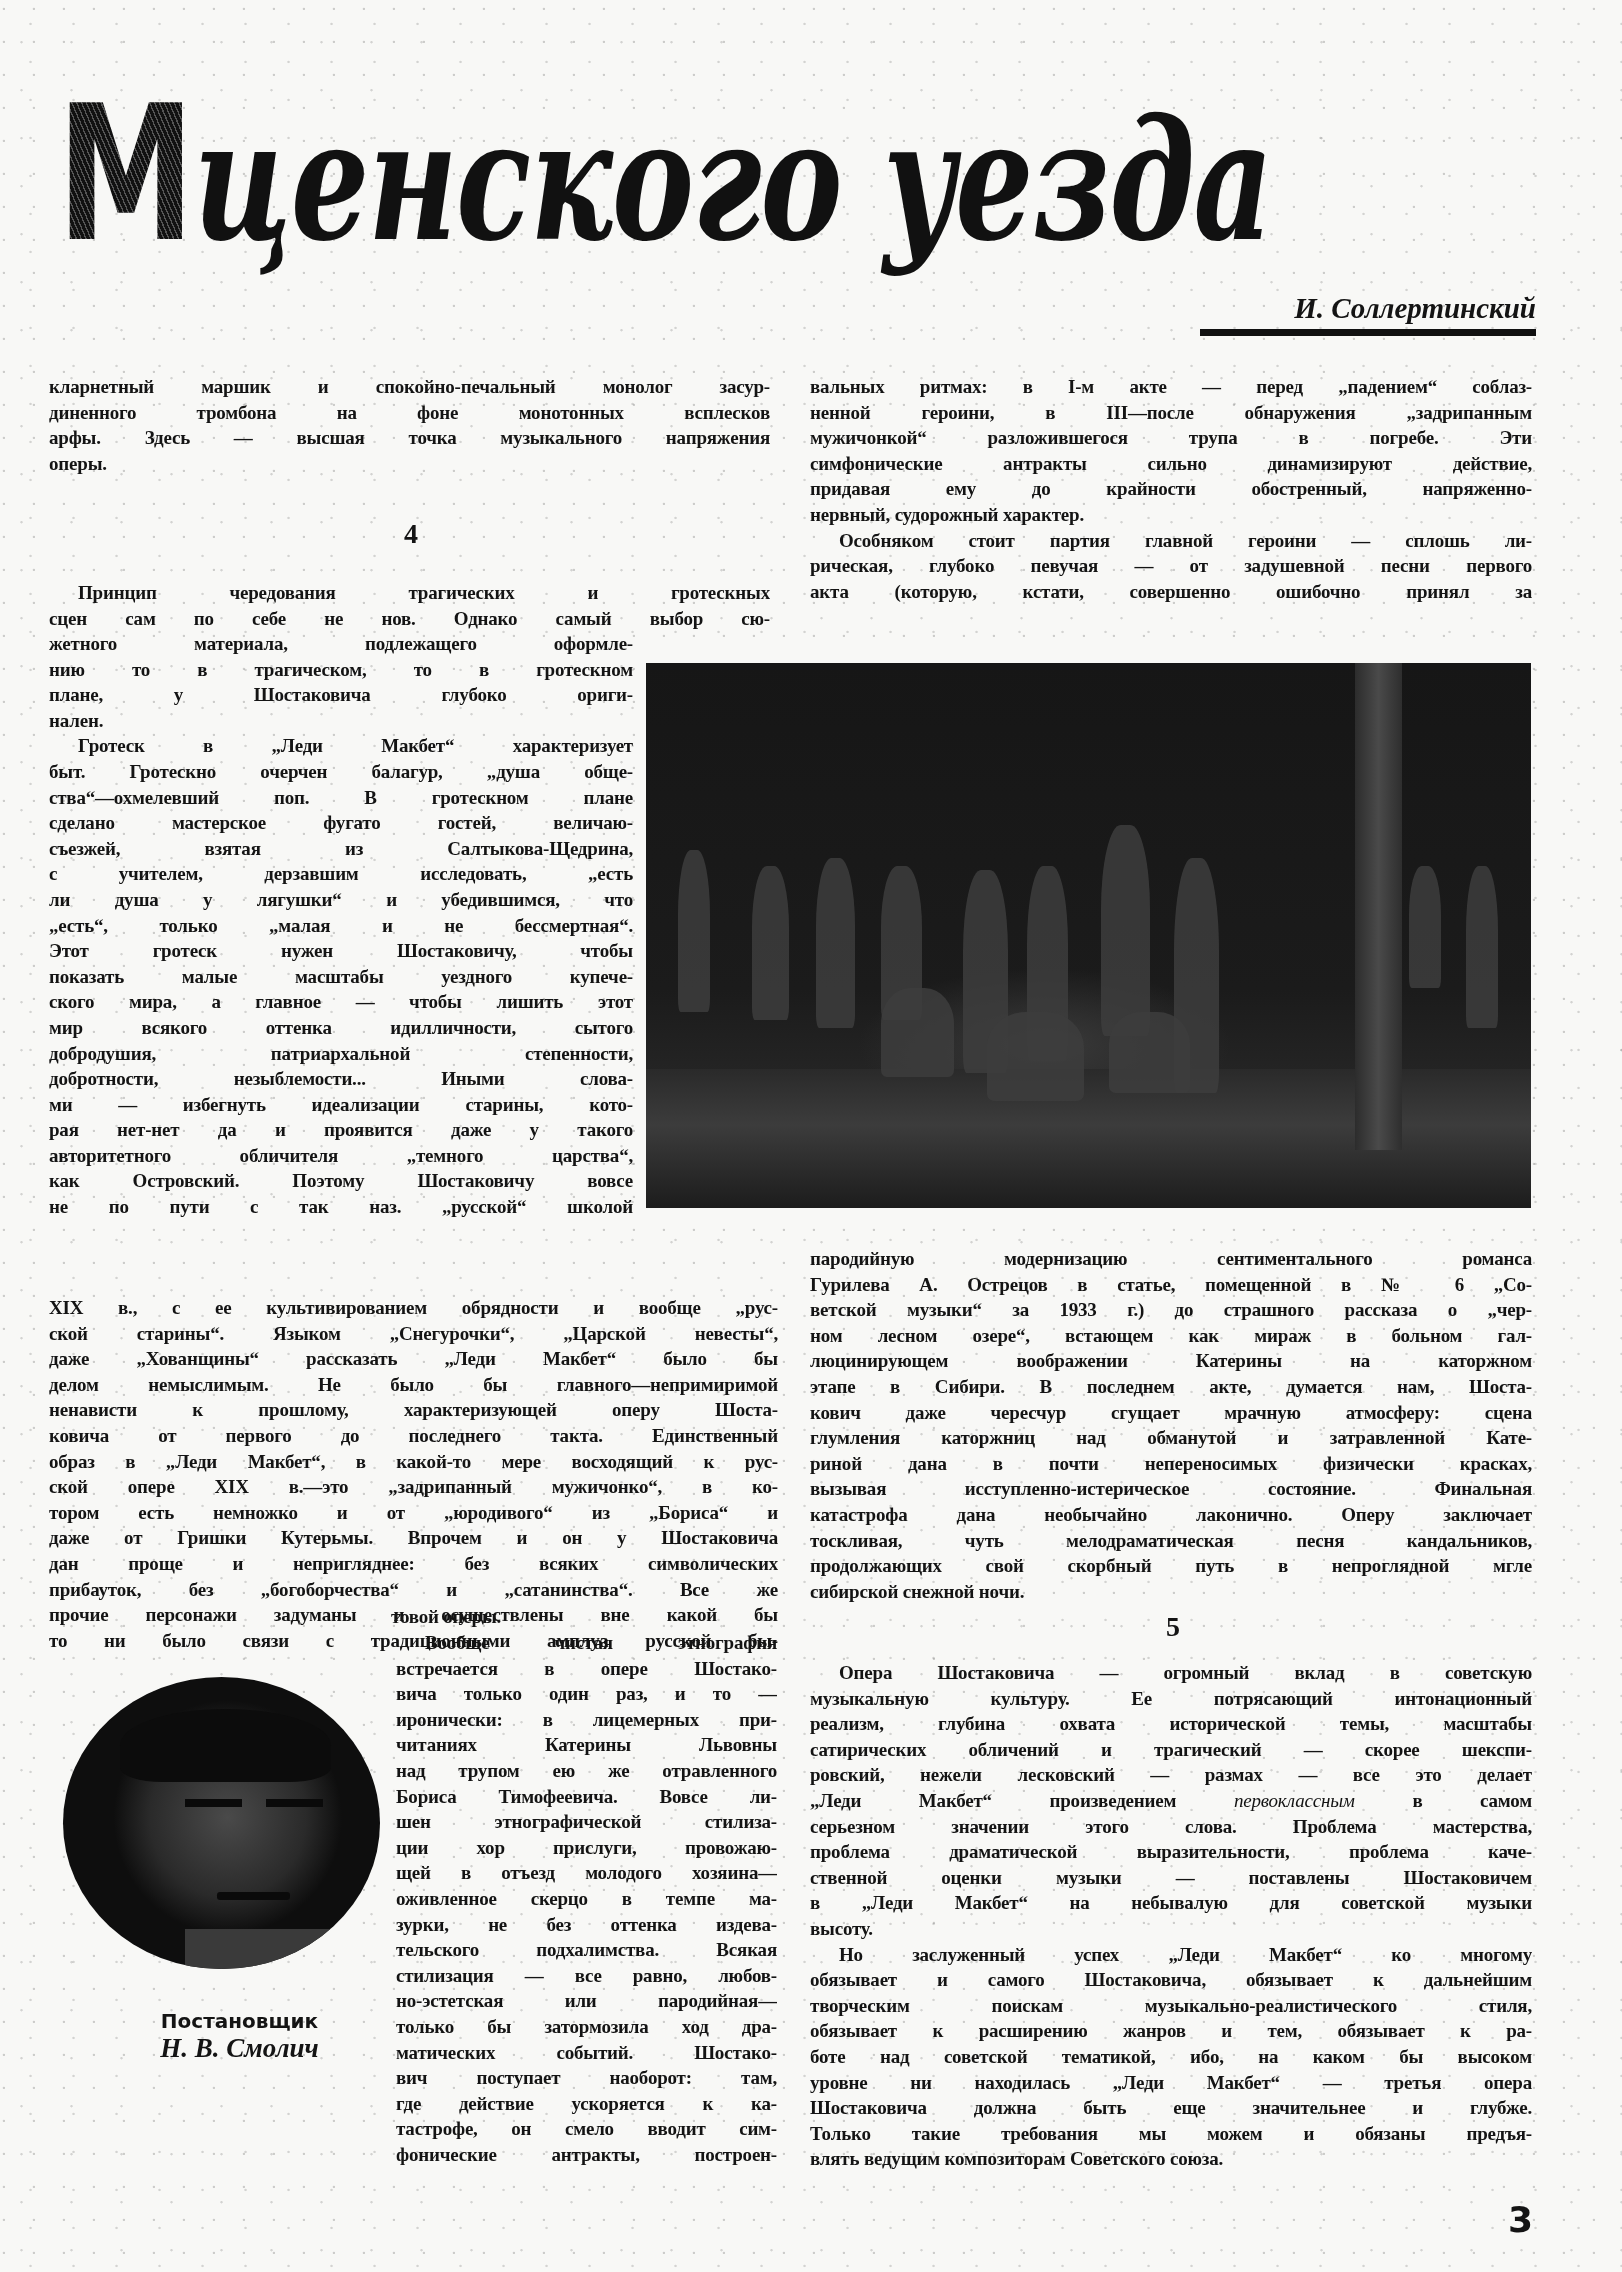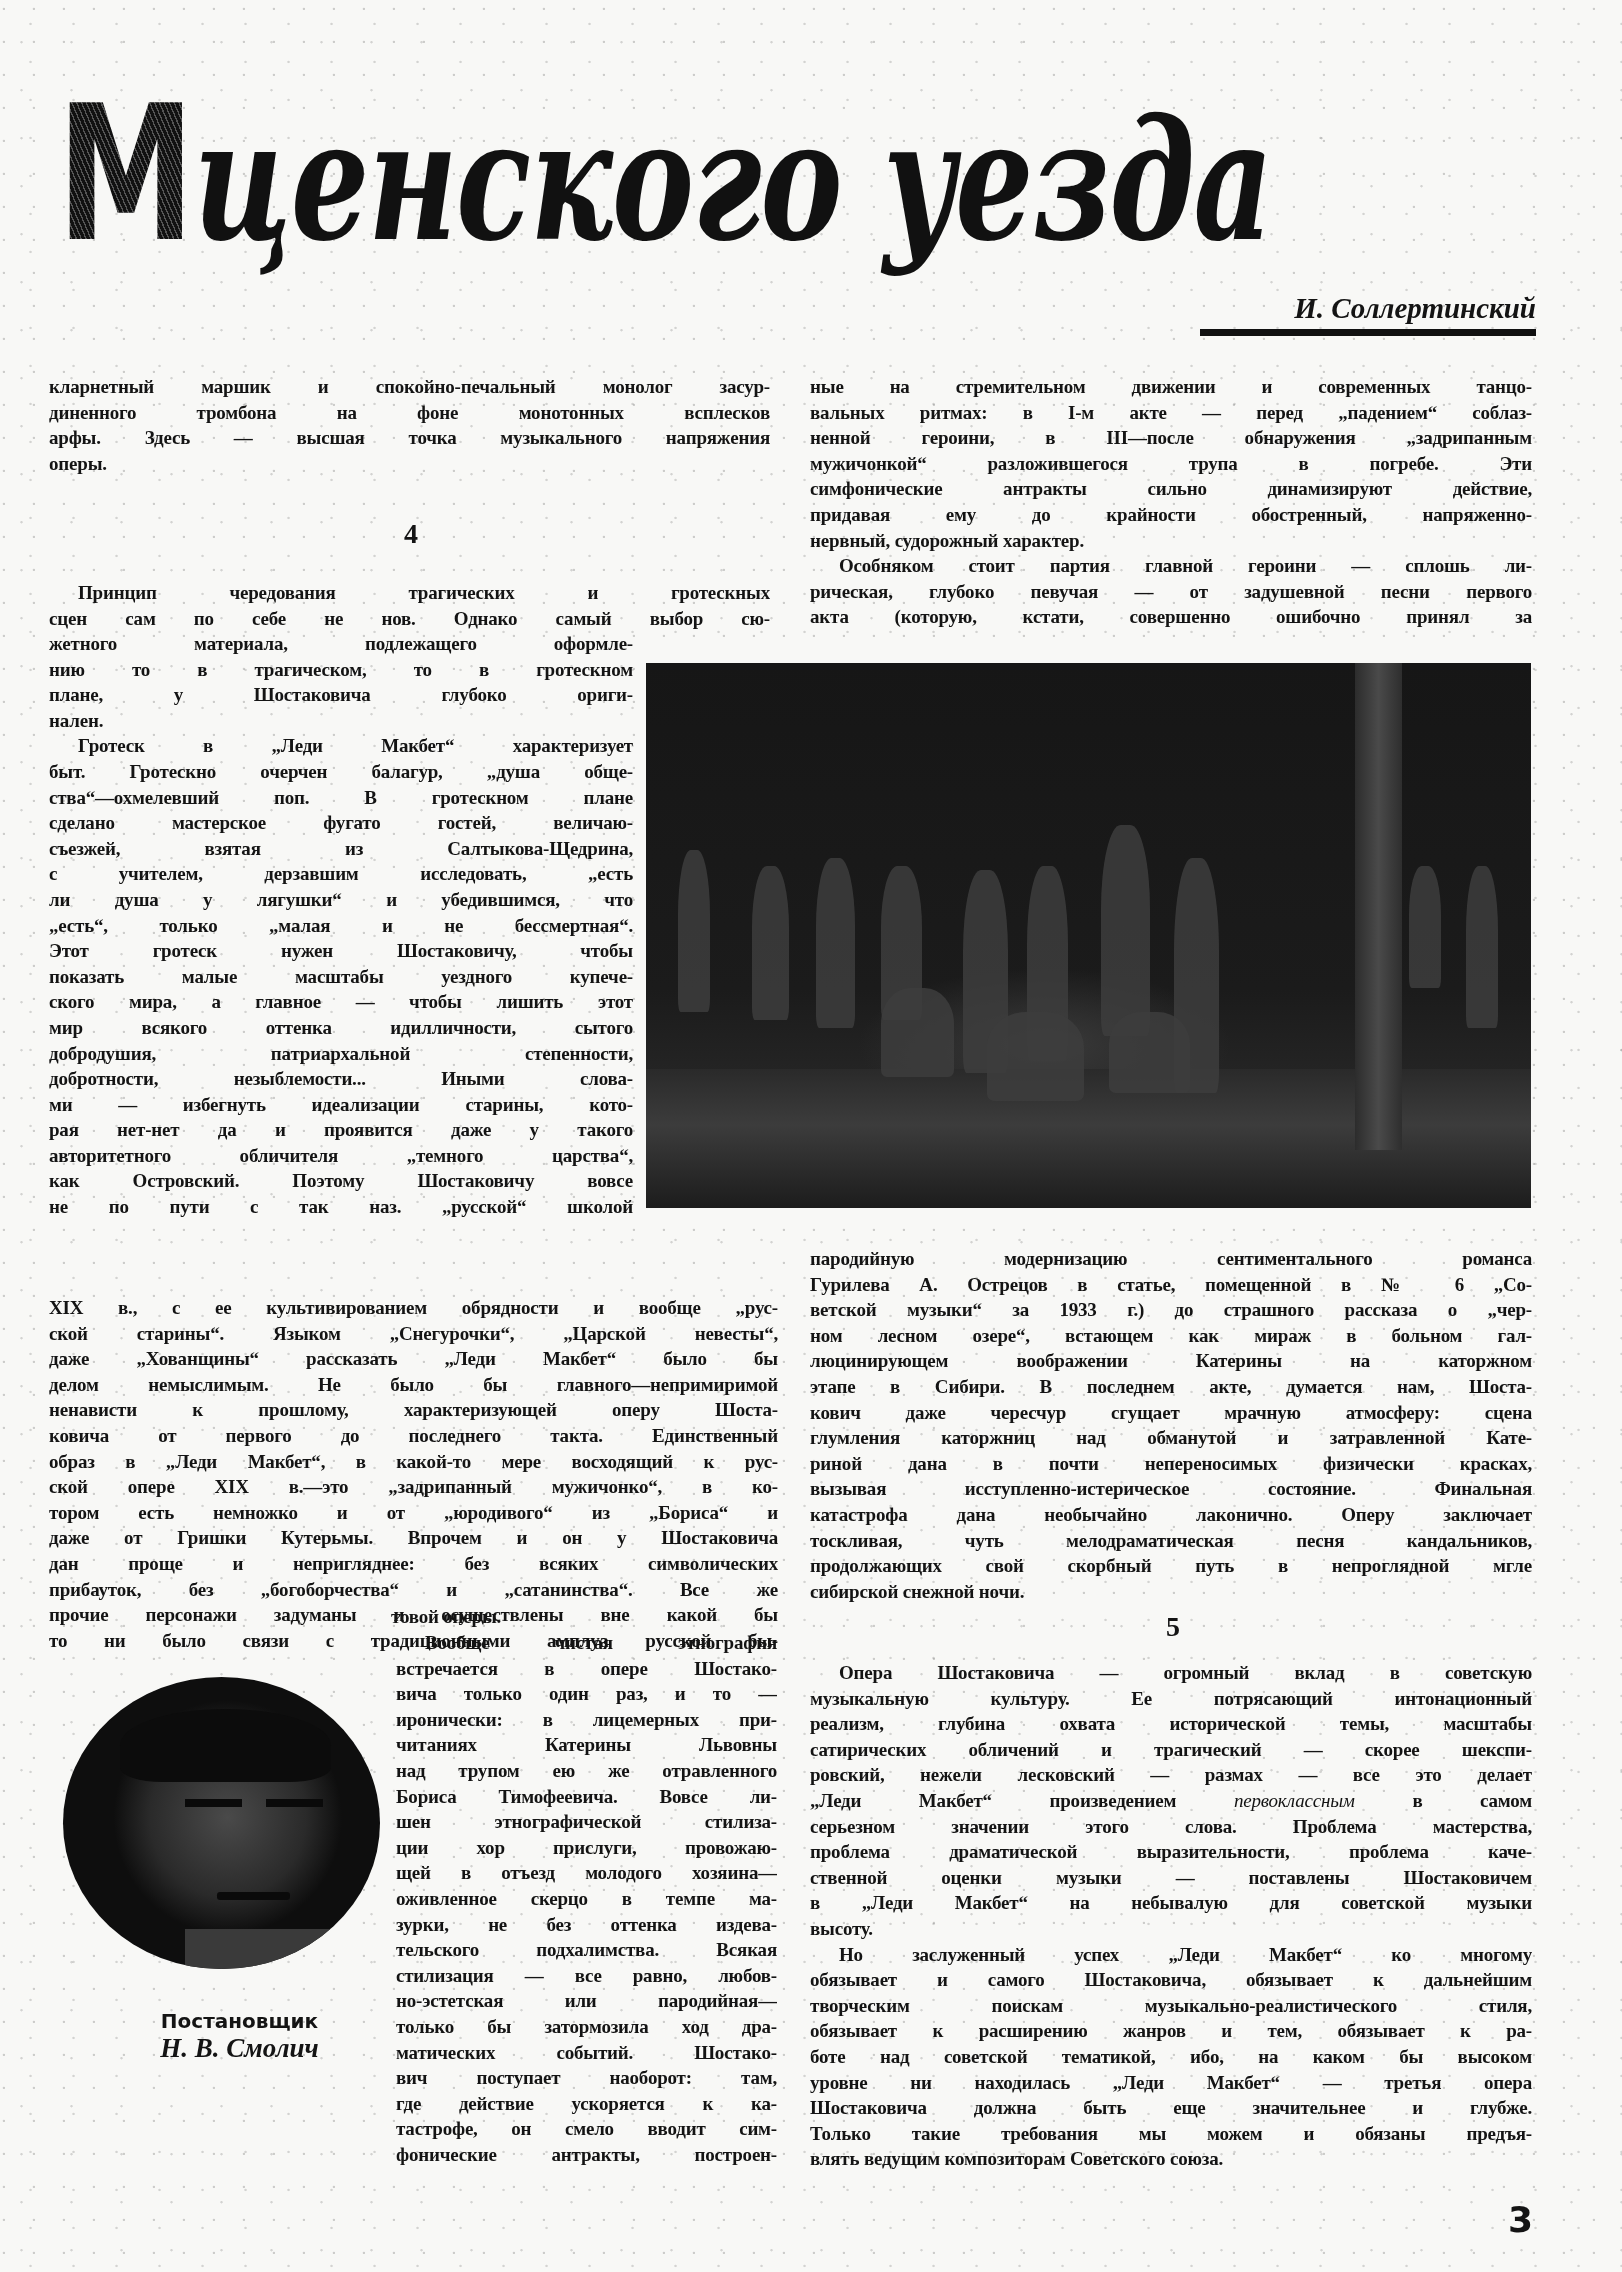--- a/index.html
+++ b/index.html
@@ -154,21 +154,20 @@
   <span class="ln">но-эстетская или пародийная—</span>
   <span class="ln">только бы затормозила ход дра-</span>
   <span class="ln">матических событий. Шостако-</span>
   <span class="ln">вич поступает наоборот: там,</span>
   <span class="ln">где действие ускоряется к ка-</span>
   <span class="ln">тастрофе, он смело вводит сим-</span>
   <span class="ln">фонические антракты, построен-</span>
 </div>
 
 <div class="col" style="left:810px; top:374px; width:722px;">
-  <span class="ln">ные на стремительном движении и современных танцо-</span>
   <span class="ln">вальных ритмах: в I-м акте — перед „падением“ соблаз-</span>
   <span class="ln">ненной героини, в III—после обнаружения „задрипанным</span>
   <span class="ln">мужичонкой“ разложившегося трупа в погребе. Эти</span>
   <span class="ln">симфонические антракты сильно динамизируют действие,</span>
   <span class="ln">придавая ему до крайности обостренный, напряженно-</span>
   <span class="ln last">нервный, судорожный характер.</span>
   <span class="ln ind">Особняком стоит партия главной героини — сплошь ли-</span>
   <span class="ln">рическая, глубоко певучая — от задушевной песни первого</span>
   <span class="ln">акта (которую, кстати, совершенно ошибочно принял за</span>
 </div>

